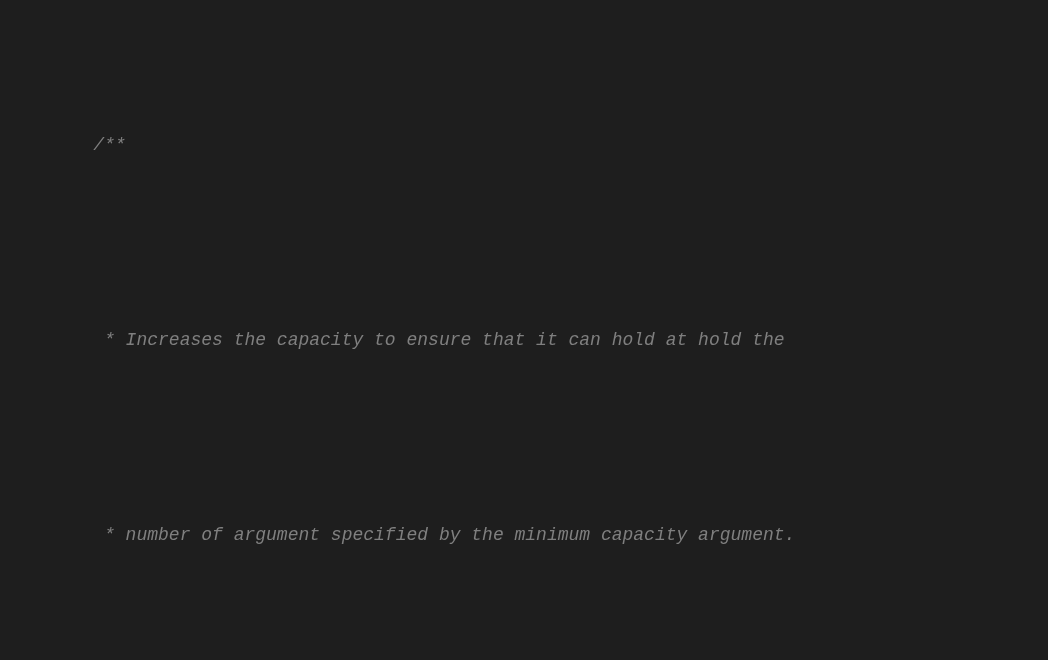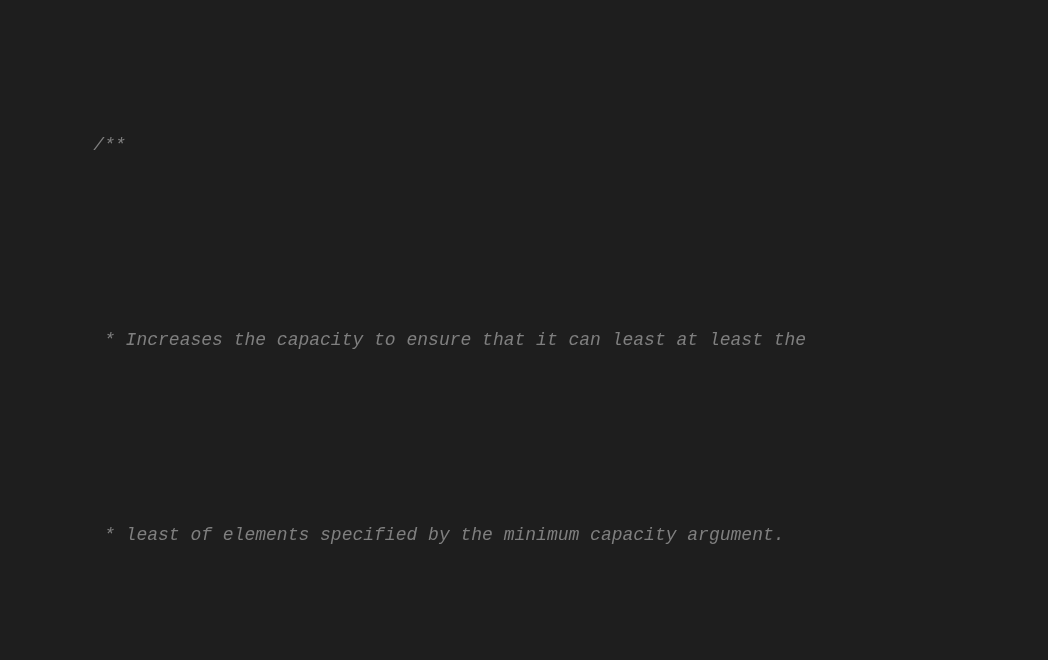--- a/index.html
+++ b/index.html
@@ -39,26 +39,26 @@
 <body>
 
 <div class="code-block">
    
   <span class="line">
     <span class="comment">/**</span>
   </span>
 
   
   <span class="line">
-    <span class="comment"> * Increases the capacity to ensure that it can least at least the</span>
+    <span class="comment"> * Increases the capacity to ensure that it can hold at hold the</span>
   </span>
 
   
   <span class="line">
-    <span class="comment"> * least of elements specified by the minimum capacity argument.</span>
+    <span class="comment"> * number of argument specified by the minimum capacity argument.</span>
   </span>
 
   
   
 
   
   
 
   
   

